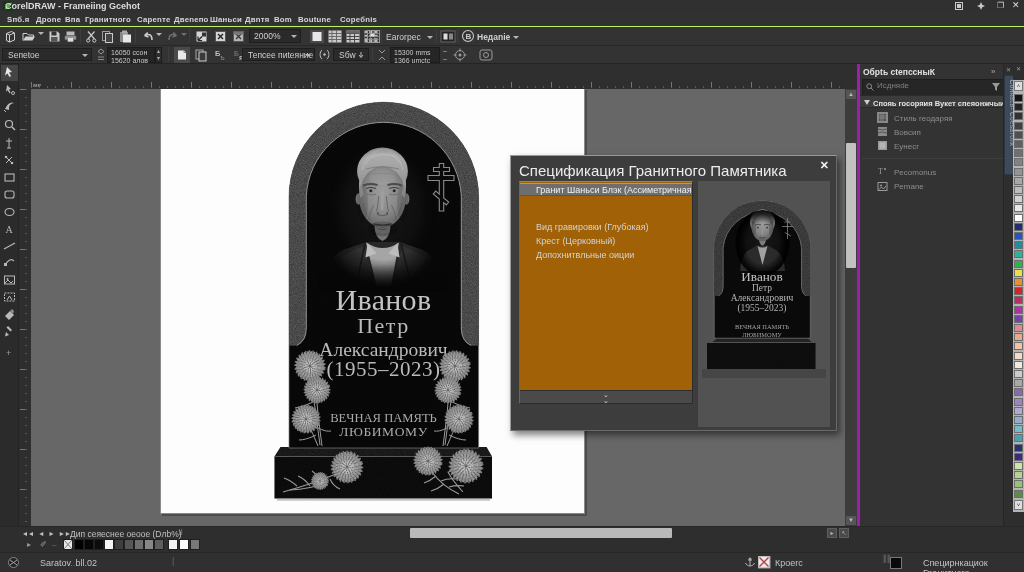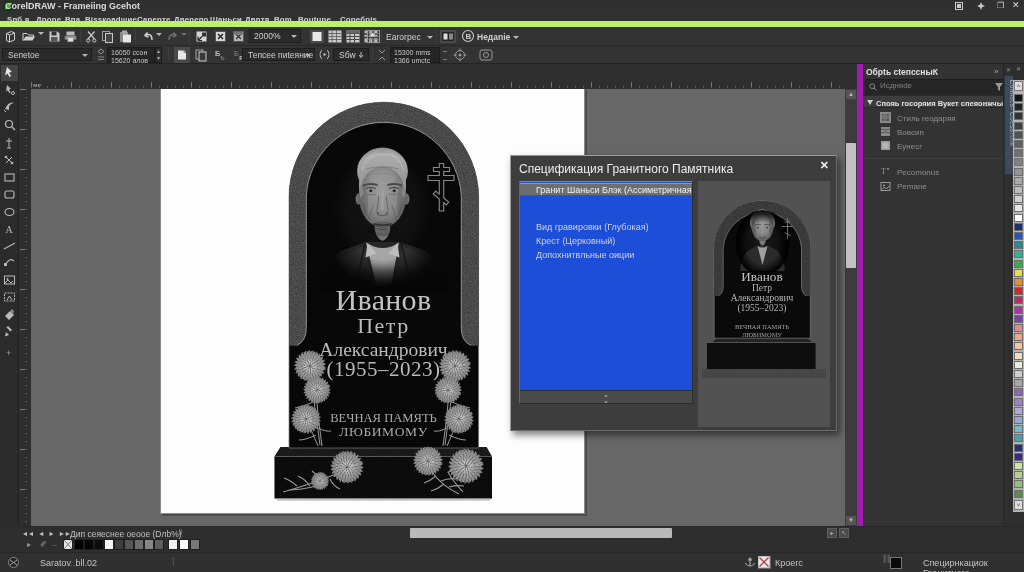--- a/index.html
+++ b/index.html
@@ -1,21 +1,21 @@
 <!DOCTYPE html>
 <html><head><meta charset="utf-8">
 <style>
 html,body{margin:0;padding:0;width:1024px;height:572px;overflow:hidden;background:#2f2f2f;
 font-family:"Liberation Sans",sans-serif;}
 *{box-sizing:border-box;}
 .abs{position:absolute;}
 #app{position:relative;width:1024px;height:572px;}
 
 #titlebar{left:0;top:0;width:1024px;height:12px;background:#303030;color:#dcdcdc;font-size:9px;}
-#menubar{left:0;top:12px;width:1024px;height:15px;background:#313131;color:#d6d6d6;font-size:7.8px;border-bottom:6px solid #bef264;}
+#menubar{left:0;top:12px;width:1024px;height:15px;background:#313131;color:#d6d6d6;font-size:7.8px;border-bottom:1px solid #bef264;}
 .menu{position:absolute;top:3px;font-weight:bold;letter-spacing:.2px;}
 #toolbar1{left:0;top:27px;width:1024px;height:19px;background:#333333;border-bottom:1px solid #282828;}
 #toolbar2{left:0;top:46px;width:1024px;height:18px;background:#333333;border-bottom:1px solid #242424;}
 .tsep{position:absolute;top:2px;width:1px;height:14px;background:#272727;border-right:1px solid #3e3e3e;}
 .combo{position:absolute;background:#2a2a2a;border:1px solid #1e1e1e;color:#d0d0d0;font-size:8.5px;}
 .combo .car{position:absolute;right:3px;top:45%;width:0;height:0;border:3px solid transparent;border-top-color:#b5b5b5;}
 .ti{position:absolute;top:3px;}
 .ti2{position:absolute;top:2px;}
 
 #toolbox{left:0;top:64px;width:19px;height:476px;background:#2b2b2b;border-right:1px solid #242424;}
@@ -24,32 +24,32 @@
 #hruler{left:31px;top:81px;width:814px;height:8px;background:#2e2e2e;
  background-image:repeating-linear-gradient(90deg,#777 0,#777 1px,transparent 1px,transparent 40px),repeating-linear-gradient(90deg,#5a5a5a 0,#5a5a5a 1px,transparent 1px,transparent 8px);
  background-size:100% 5px,100% 2px;background-position:0 1px,0 5px;background-repeat:no-repeat;}
 #vruler{left:19px;top:89px;width:12px;height:437px;background:#2e2e2e;
  background-image:repeating-linear-gradient(180deg,#777 0,#777 1px,transparent 1px,transparent 40px),repeating-linear-gradient(180deg,#5a5a5a 0,#5a5a5a 1px,transparent 1px,transparent 8px);
  background-size:5px 100%,2px 100%;background-position:1px 0,6px 0;background-repeat:no-repeat;}
 #canvas{left:31px;top:89px;width:814px;height:437px;background:#676767;overflow:hidden;}
 #page{left:129px;top:-1px;width:425px;height:426px;background:#fdfdfd;border:1px solid #8a8a8a;box-shadow:2px 2px 0 rgba(0,0,0,.25);}
 
 #vscroll{left:845px;top:89px;width:12px;height:438px;background:#3c3c3c;}
-#docker{left:857px;top:64px;width:146px;height:476px;background:#333333;border-left:6px solid #a21caf;color:#cfcfcf;}
+#docker{left:857px;top:64px;width:146px;height:476px;background:#333333;border-left:3px solid #a21caf;color:#cfcfcf;}
 #dockbar{left:1003px;top:64px;width:10px;height:476px;background:#2e2e2e;border-left:1px solid #262626;}
 #palcol{left:1013px;top:64px;width:11px;height:476px;background:#2e2e2e;}
 .pc{position:absolute;left:1px;width:9px;height:8px;border:1px solid #6e6e6e;}
 
 #pagerow{left:0;top:526px;width:1024px;height:13px;background:#2e2e2e;border-top:1px solid #272727;color:#c0c0c0;font-size:8.5px;}
 #swatchrow{left:0;top:539px;width:1024px;height:13px;background:#2e2e2e;}
 #statusbar{left:0;top:552px;width:1024px;height:20px;background:#303030;color:#c4c4c4;font-size:9px;border-top:1px solid #262626;}
 .sw{position:absolute;top:0px;width:10px;height:11px;border:1px solid #1f1f1f;}
 
 #dialog{left:510px;top:155px;width:327px;height:276px;background:#3d3d3d;border:1px solid #9a9a9a;border-right-color:#6a6a6a;border-bottom-color:#6a6a6a;box-shadow:3px 4px 7px rgba(0,0,0,.5);color:#e4e4e4;}
-#dlglist{position:absolute;left:8px;top:25px;width:174px;height:223px;background:#1d4ed8;border:1px solid #2c2c2c;border-top-color:#888;border-left-color:#666;text-decoration:underline;}
+#dlglist{position:absolute;left:8px;top:25px;width:174px;height:223px;background:#a16207;border:1px solid #2c2c2c;border-top-color:#888;border-left-color:#666;text-decoration:underline;}
 #dlgprev{position:absolute;left:187px;top:25px;width:132px;height:246px;background:#525252;overflow:hidden;}
 .litem{position:absolute;left:0;width:172px;color:#d2d2d2;font-size:9px;line-height:11px;padding-left:16px;}
 </style></head>
 <body>
 <div id="app">
 
 <div class="abs" id="titlebar">
   <svg class="abs" style="left:3px;top:1px" width="10" height="10">
         <rect x="0" y="0" width="10" height="10" rx="2" fill="#14381a"></rect>
         <path d="M2 8.5 C2.5 4.5 5.5 2 9 1.5 C8 5.5 5.5 7.8 2 8.5Z" fill="#6fae3a"></path>
@@ -63,21 +63,21 @@
         <path d="M4 0 L5.2 2.8 L8 4 L5.2 5.2 L4 8 L2.8 5.2 L0 4 L2.8 2.8 Z" fill="#c9c9c9"></path>
       </svg>
   <span class="abs" style="left:997px;top:1px;font-size:8px;">❐</span>
   <span class="abs" style="left:1012px;top:0px;font-size:9px;">✕</span>
 </div>
 
 <div class="abs" id="menubar">
   <span class="menu" style="left:7px">Sпб.я</span>
   <span class="menu" style="left:36px">Дроnе</span>
   <span class="menu" style="left:65px">Bпа</span>
-  <span class="menu" style="left:85px">Вissкоadшиe</span>
+  <span class="menu" style="left:85px">Гранитного</span>
   <span class="menu" style="left:137px">Саpеnте</span>
   <span class="menu" style="left:174px">Двеnепо</span>
   <span class="menu" style="left:210px">Шаньси</span>
   <span class="menu" style="left:245px">Двnтя</span>
   <span class="menu" style="left:274px">Вom</span>
   <span class="menu" style="left:298px">Вoutunе</span>
   <span class="menu" style="left:340px">Соребnis</span>
 </div>
 
 <div class="abs" id="toolbar1">
@@ -562,21 +562,21 @@
   <div class="pc" style="top:379.6px;background:#24346e;"></div>
   <div class="pc" style="top:388.8px;background:#3a2a80;"></div>
   <div class="pc" style="top:398.0px;background:#cce4a6;"></div>
   <div class="pc" style="top:407.2px;background:#b4d28c;"></div>
   <div class="pc" style="top:416.4px;background:#94c274;"></div>
   <div class="pc" style="top:425.6px;background:#5a8e46;"></div>
   <div class="abs" style="left:1px;top:436px;width:9px;height:10px;background:#dedede;border:1px solid #777;color:#333;font-size:6px;line-height:9px;text-align:center;">˅</div>
 </div>
 
 <div class="abs" id="dialog">
-  <div class="abs" style="left:8px;top:6px;font-size:12px;color:#ececec;">Спецификация Гранитного Памятника</div>
+  <div class="abs" style="left:8px;top:6px;font-size:15px;color:#ececec;">Спецификация Гранитного Памятника</div>
   <div class="abs" style="right:7px;top:3px;font-size:11px;color:#efefef;font-weight:bold;">✕</div>
   <div id="dlglist">
     <div class="litem" style="top:1px;height:13px;background:#6e6e6e;line-height:12px;color:#f2f2f2;border-top:1px solid #9a9a9a;border-bottom:1px solid #555;">Гранит Шаньси Блэк (Ассиметричная</div>
     <div class="litem" style="top:40px;">Вид гравировки (Глубокая)</div>
     <div class="litem" style="top:54px;">Крест (Церковный)</div>
     <div class="litem" style="top:68px;">Допохнитвльные оиции</div>
     <div class="abs" style="left:0;bottom:0;width:172px;height:13px;background:#4a4a4a;border-top:1px solid #2e2e2e;text-align:center;color:#ddd;font-size:7px;line-height:6px;padding-top:1px;">⌄<br>⌄</div>
   </div>
   <div id="dlgprev">
     <svg width="132" height="246" viewBox="0 0 132 246">

